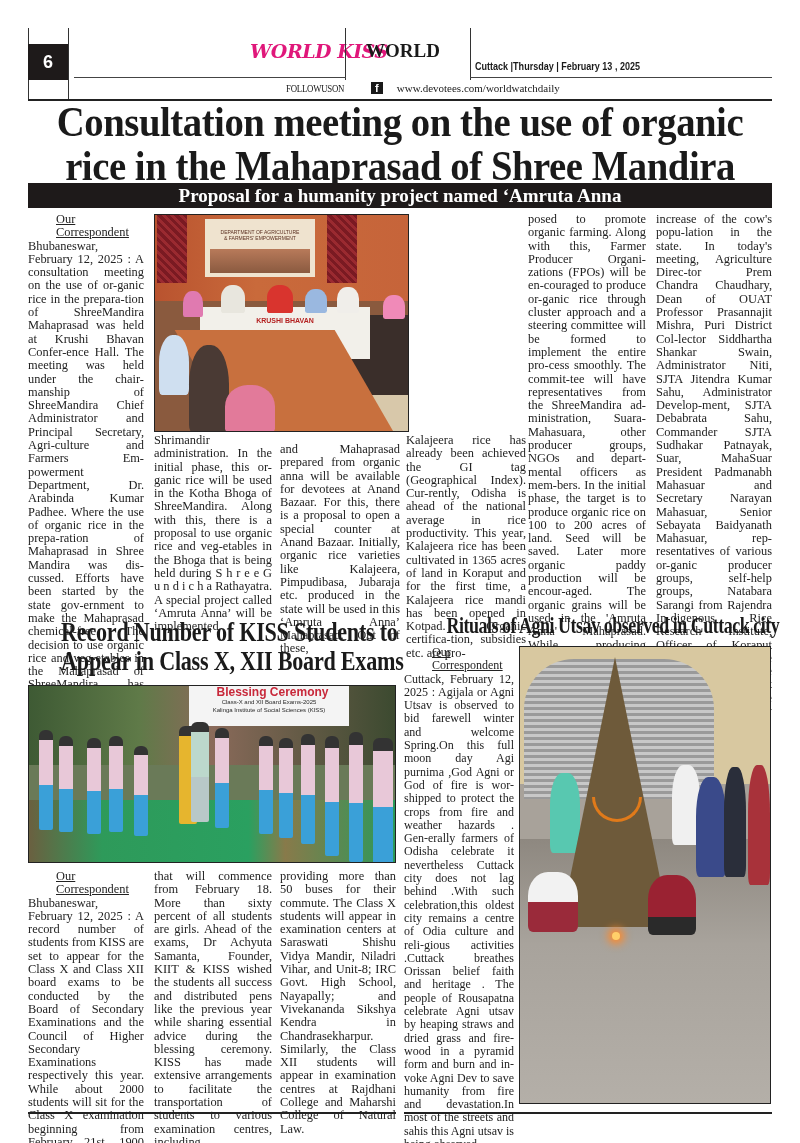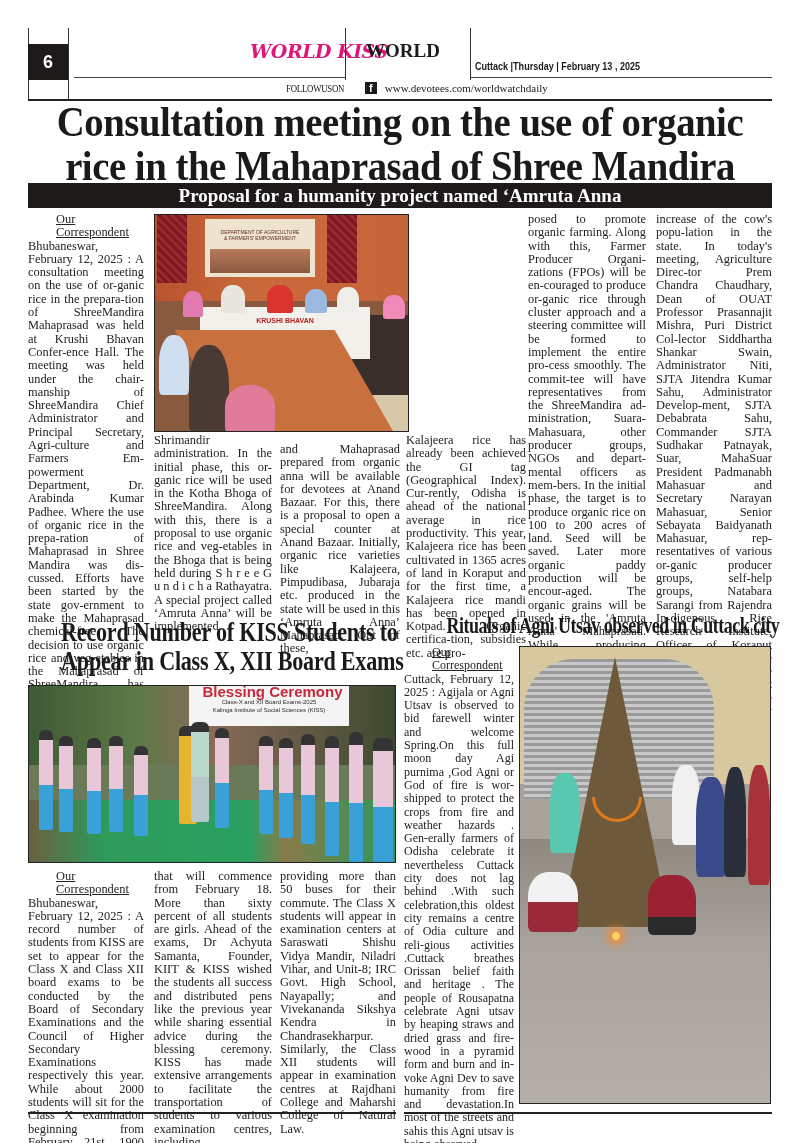--- a/index.html
+++ b/index.html
@@ -9,21 +9,21 @@
   
   .mast-vline { position: absolute; background: #333; width: 1px; }
   .page-num { position: absolute; left: 28px; top: 44px; width: 40px; height: 36px; background: #1e1a1a; color: #fff;
               font-family: "Liberation Sans", sans-serif; font-weight: bold; font-size: 18px; display: flex; align-items: center; justify-content: center; }
   .logo { position: absolute; left: 250px; top: 40px; font-family: "DejaVu Serif", serif; font-style: italic; font-weight: bold;
           font-size: 19px; color: #e0177a; letter-spacing: -0.5px; }
   .section-name { position: absolute; left: 366px; top: 40px; font-family: "Liberation Serif", serif; font-weight: bold; font-size: 19px; color: #1a1a1a; }
   .dateline { position: absolute; left: 475px; top: 60px; font-family: "Liberation Sans", sans-serif; font-size: 11px; font-weight: bold;
               transform: scaleX(0.82); transform-origin: left; white-space: nowrap; }
   .hline { position: absolute; height: 1px; background: #444; }
-  .follow { position: absolute; left: 286px; top: 82px; font-size: 11px; white-space: nowrap; display: flex; align-items: center; gap: 6px; }
+  .follow { position: absolute; left: 286px; top: 82px; font-size: 11px; white-space: nowrap; display: flex; align-items: center; gap: 12px; }
   .follow .fb { display: inline-block; width: 12px; height: 12px; background: #1a1a1a; color: #fff; font-family: "Liberation Sans", sans-serif;
                 font-weight: bold; font-size: 11px; line-height: 13px; text-align: center; }
   .follow .cap { transform: scaleX(0.8); transform-origin: left; display: inline-block; letter-spacing: -0.3px; }
   .follow .url { margin-left: 2px; }
 
   
   .headline { position: absolute; left: 0; top: 100px; width: 800px; text-align: center; font-family: "Liberation Serif", serif;
               font-weight: bold; font-size: 43px; line-height: 44px; letter-spacing: -0.5px; transform: scaleX(0.9); transform-origin: center; }
   .subhead-bar { position: absolute; left: 28px; top: 183px; width: 744px; height: 25px; background: #1e1a1a; color: #fff; text-align: center;
                  font-family: "Liberation Serif", serif; font-weight: bold; font-size: 19px; line-height: 25px; }
@@ -46,21 +46,21 @@
   .p1 .headtable .kt { position: absolute; left: 0; right: 0; top: 10px; text-align: center; font-family: "Liberation Sans", sans-serif; font-size: 7px; font-weight: bold; color: #b42222; }
   .p1 .table2 { position: absolute; left: 195px; top: 100px; width: 70px; height: 80px; background: #3a2e2a; }
   .p1 .desk { position: absolute; left: 50px; top: 115px; width: 160px; height: 105px; background: #c8703e; transform: skewX(30deg); }
   .p1 .floor { position: absolute; left: 130px; top: 140px; width: 130px; height: 80px; background: #d8c8aa; }
   .p1 .person { position: absolute; border-radius: 45% 45% 10% 10%; }
 
   
   .p2 { left: 28px; top: 685px; width: 368px; height: 178px; background: #6a7a58; }
   .p2 .trees { position: absolute; left: 0; top: 0; width: 100%; height: 45%; background: linear-gradient(90deg,#3e5a34,#5f7a48 30%,#8a6a5a 50%,#3c4a30); }
   .p2 .bannerk { position: absolute; left: 160px; top: 0; width: 160px; height: 40px; background: #f4f4f4; text-align: center; }
-  .p2 .bannerk .k1 { font-family: "Liberation Sans", sans-serif; font-weight: bold; font-size: 15px; color: #c8283a; line-height: 12px; padding-left: 7px; }
+  .p2 .bannerk .k1 { font-family: "Liberation Sans", sans-serif; font-weight: bold; font-size: 12px; color: #c8283a; line-height: 12px; padding-left: 7px; }
   .p2 .bannerk .k2 { font-family: "Liberation Sans", sans-serif; font-size: 6px; color: #2a2a2a; line-height: 8px; }
   .p2 .grass { position: absolute; left: 0; bottom: 0; width: 100%; height: 35%; background: linear-gradient(90deg,#6a6040,#2e9a5a 20%,#2aa060 60%,#887a4a 70%,#2a9a5a); }
   .p2 .girl { position: absolute; width: 14px; border-radius: 6px 6px 2px 2px; }
 
   
   .p3 { left: 519px; top: 646px; width: 252px; height: 458px; background: #a8a29a; }
   .p3 .arch { position: absolute; left: 0; top: 0; width: 100%; height: 30%; background: #d8c8a0; }
   .p3 .shutter { position: absolute; left: 4px; top: 12px; width: 190px; height: 140px; background: repeating-linear-gradient(#9a9a9a 0 3px,#c8c8c8 3px 6px); border-radius: 50px 50px 0 0; }
   .p3 .floor3 { position: absolute; left: 0; top: 42%; width: 100%; height: 58%; background: linear-gradient(#8e8880,#a8a39c 40%,#b4afa8); }
   .p3 .pyre { position: absolute; left: 40px; top: 10px; width: 0; height: 0; border-left: 55px solid transparent; border-right: 55px solid transparent; border-bottom: 270px solid #6e5a3a; }

